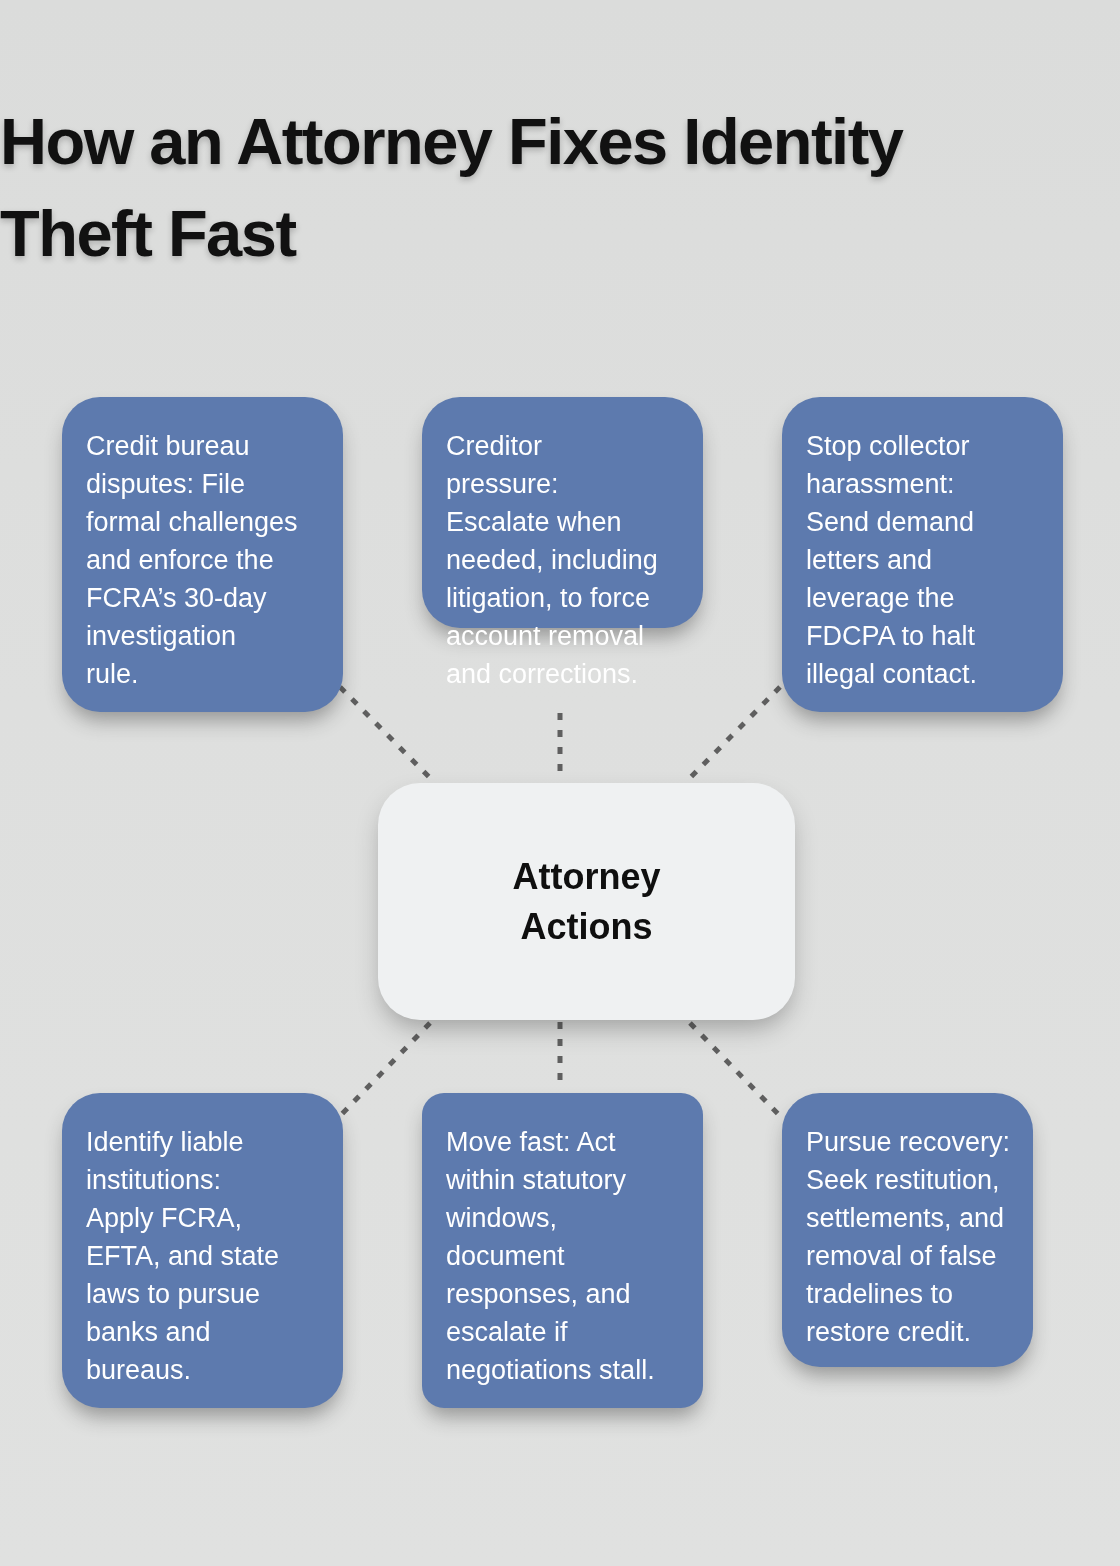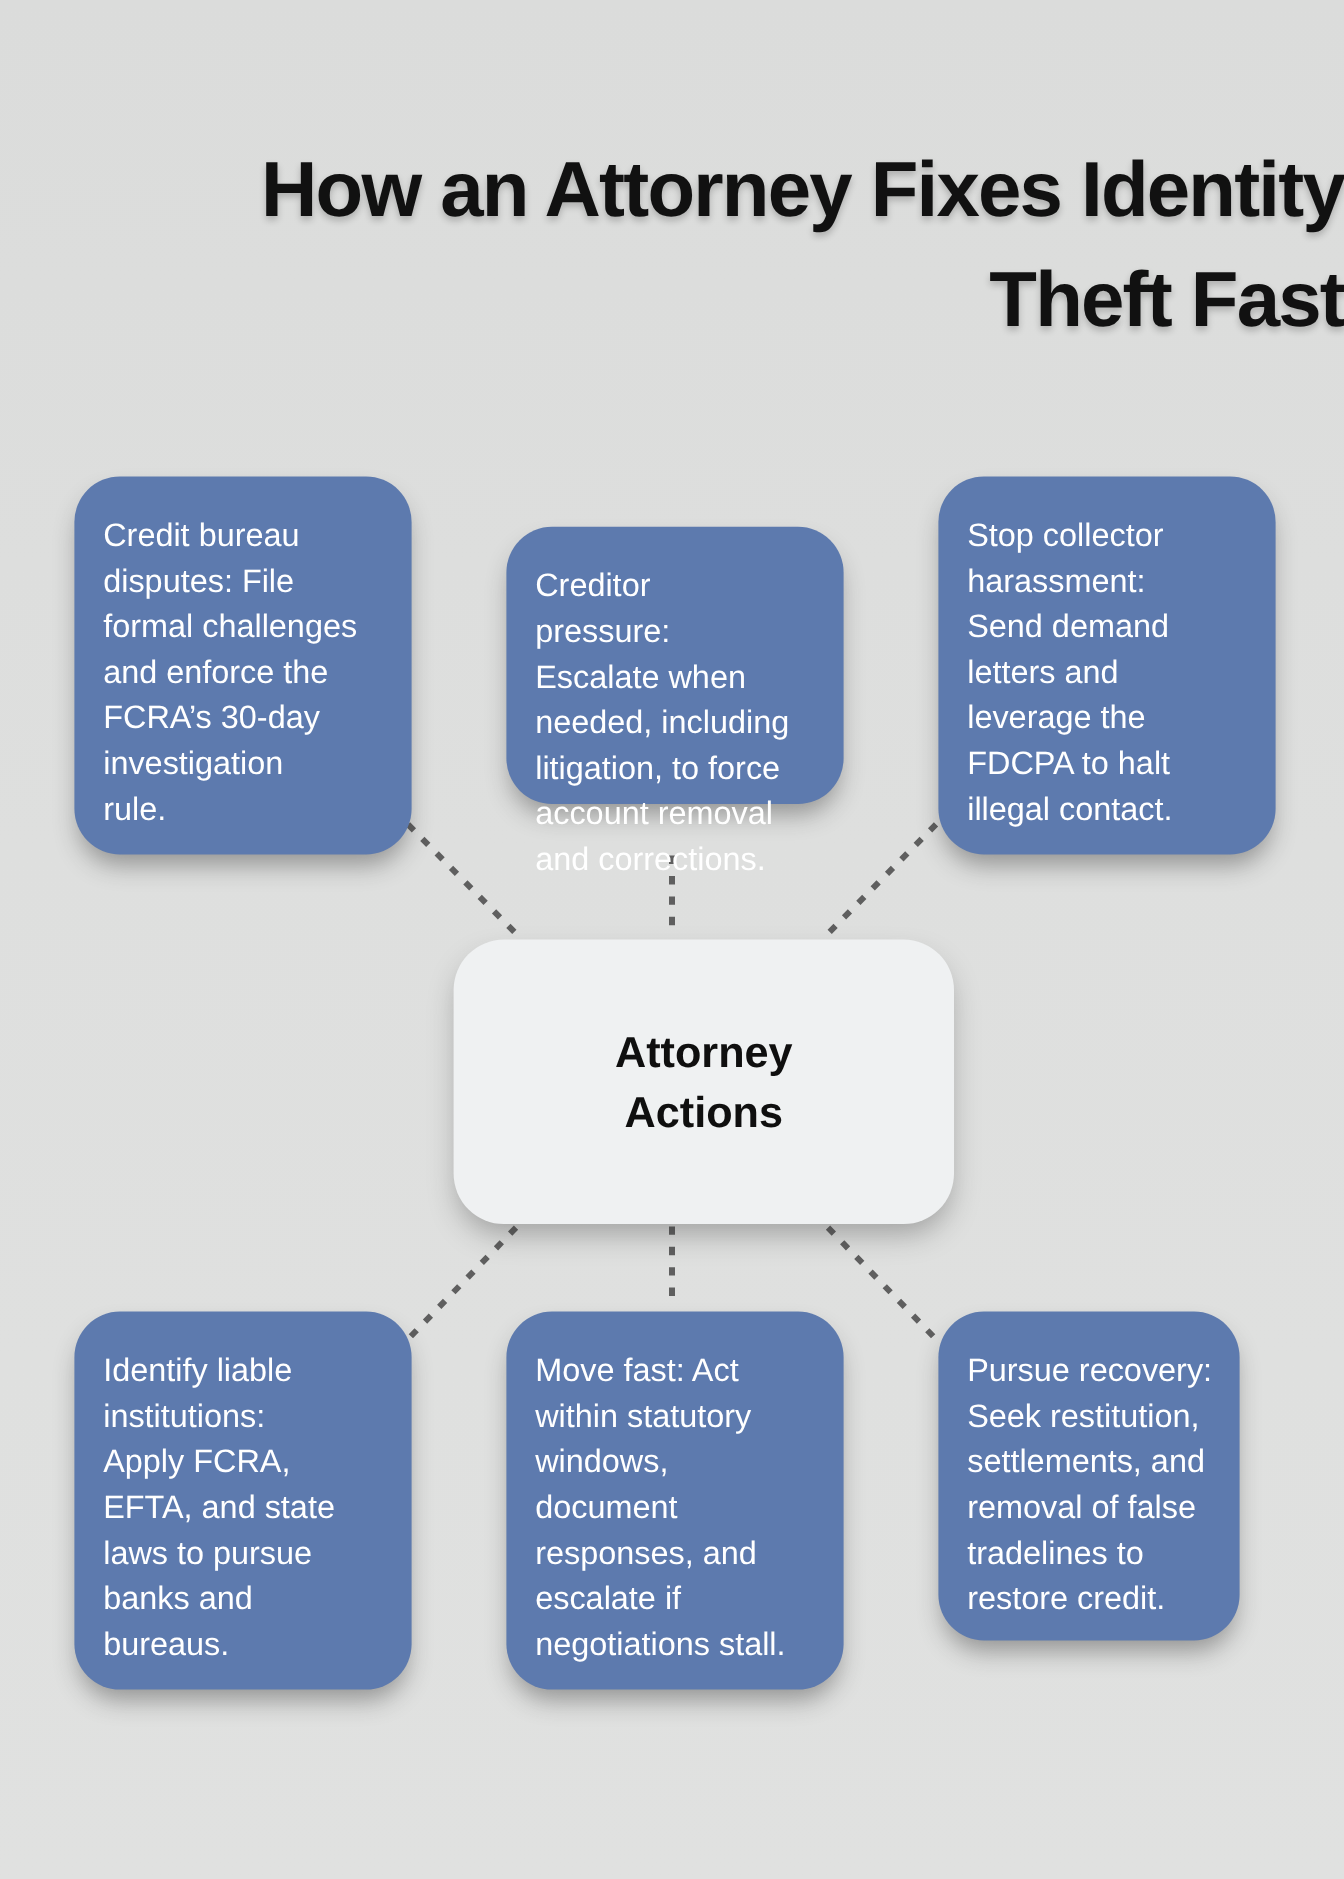--- a/index.html
+++ b/index.html
@@ -10,25 +10,25 @@
   }
   .canvas {
     position: relative;
     width: 1120px;
     height: 1566px;
     overflow: hidden;
     background: linear-gradient(180deg, #dbdcdb 0%, #dedfde 45%, #e0e1e0 100%);
   }
   .title {
     position: absolute;
-    top: 112px;
+    top: 96px;
     left: 0;
     width: 1120px;
     margin: 0;
-    text-align: right;
+    text-align: left;
     white-space: pre-line;
     font-size: 65px;
     line-height: 92px;
     font-weight: bold;
     letter-spacing: -1.5px;
     color: #111111;
     text-shadow: 0 3px 6px rgba(0,0,0,0.22);
   }
   .connectors {
     position: absolute;
@@ -50,24 +50,24 @@
     padding: 30px 14px 0 24px;
   }
   .node-text {
     white-space: pre-line;
     color: #ffffff;
     font-size: 27px;
     line-height: 38px;
     font-weight: normal;
   }
   .n1 { left: 62px;  top: 397px;  width: 281px; height: 315px; }
-  .n2 { left: 422px; top: 397px;  width: 281px; height: 231px; margin-top: 42px; }
+  .n2 { left: 422px; top: 397px;  width: 281px; height: 231px; }
   .n3 { left: 782px; top: 397px;  width: 281px; height: 315px; }
   .n4 { left: 62px;  top: 1093px; width: 281px; height: 315px; }
-  .n5 { left: 422px; top: 1093px; width: 281px; height: 315px; }
+  .n5 { left: 422px; top: 1093px; width: 281px; height: 315px; border-radius: 22px; }
   .n6 { left: 782px; top: 1093px; width: 251px; height: 274px; }
   .center-node {
     position: absolute;
     left: 378px;
     top: 783px;
     width: 417px;
     height: 237px;
     background: #eff1f2;
     border-radius: 42px;
     box-shadow: 0 12px 24px -4px rgba(45,45,45,0.35);

